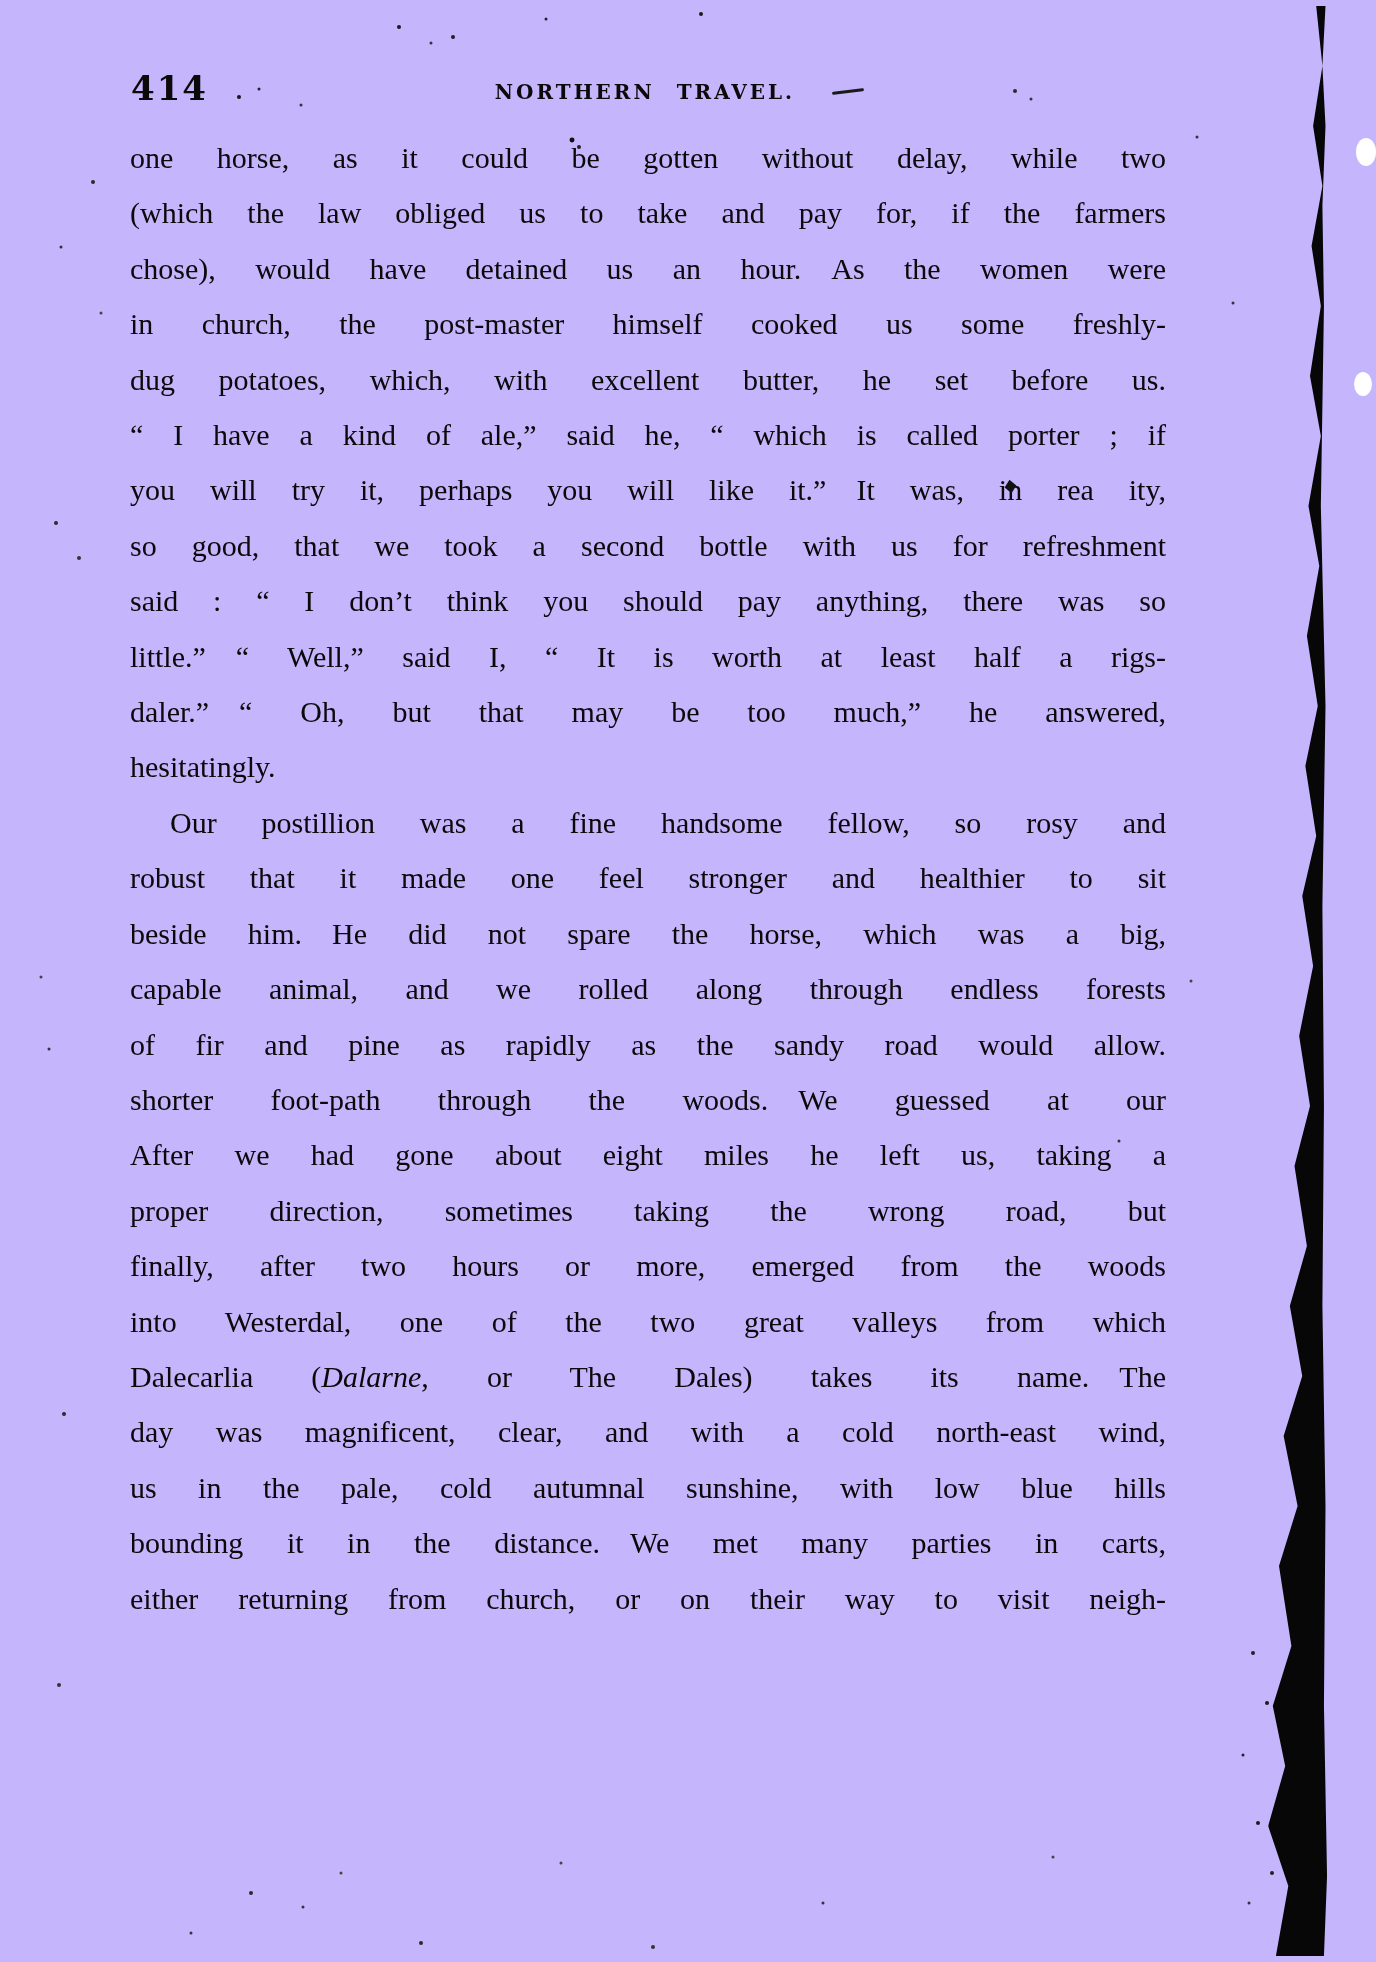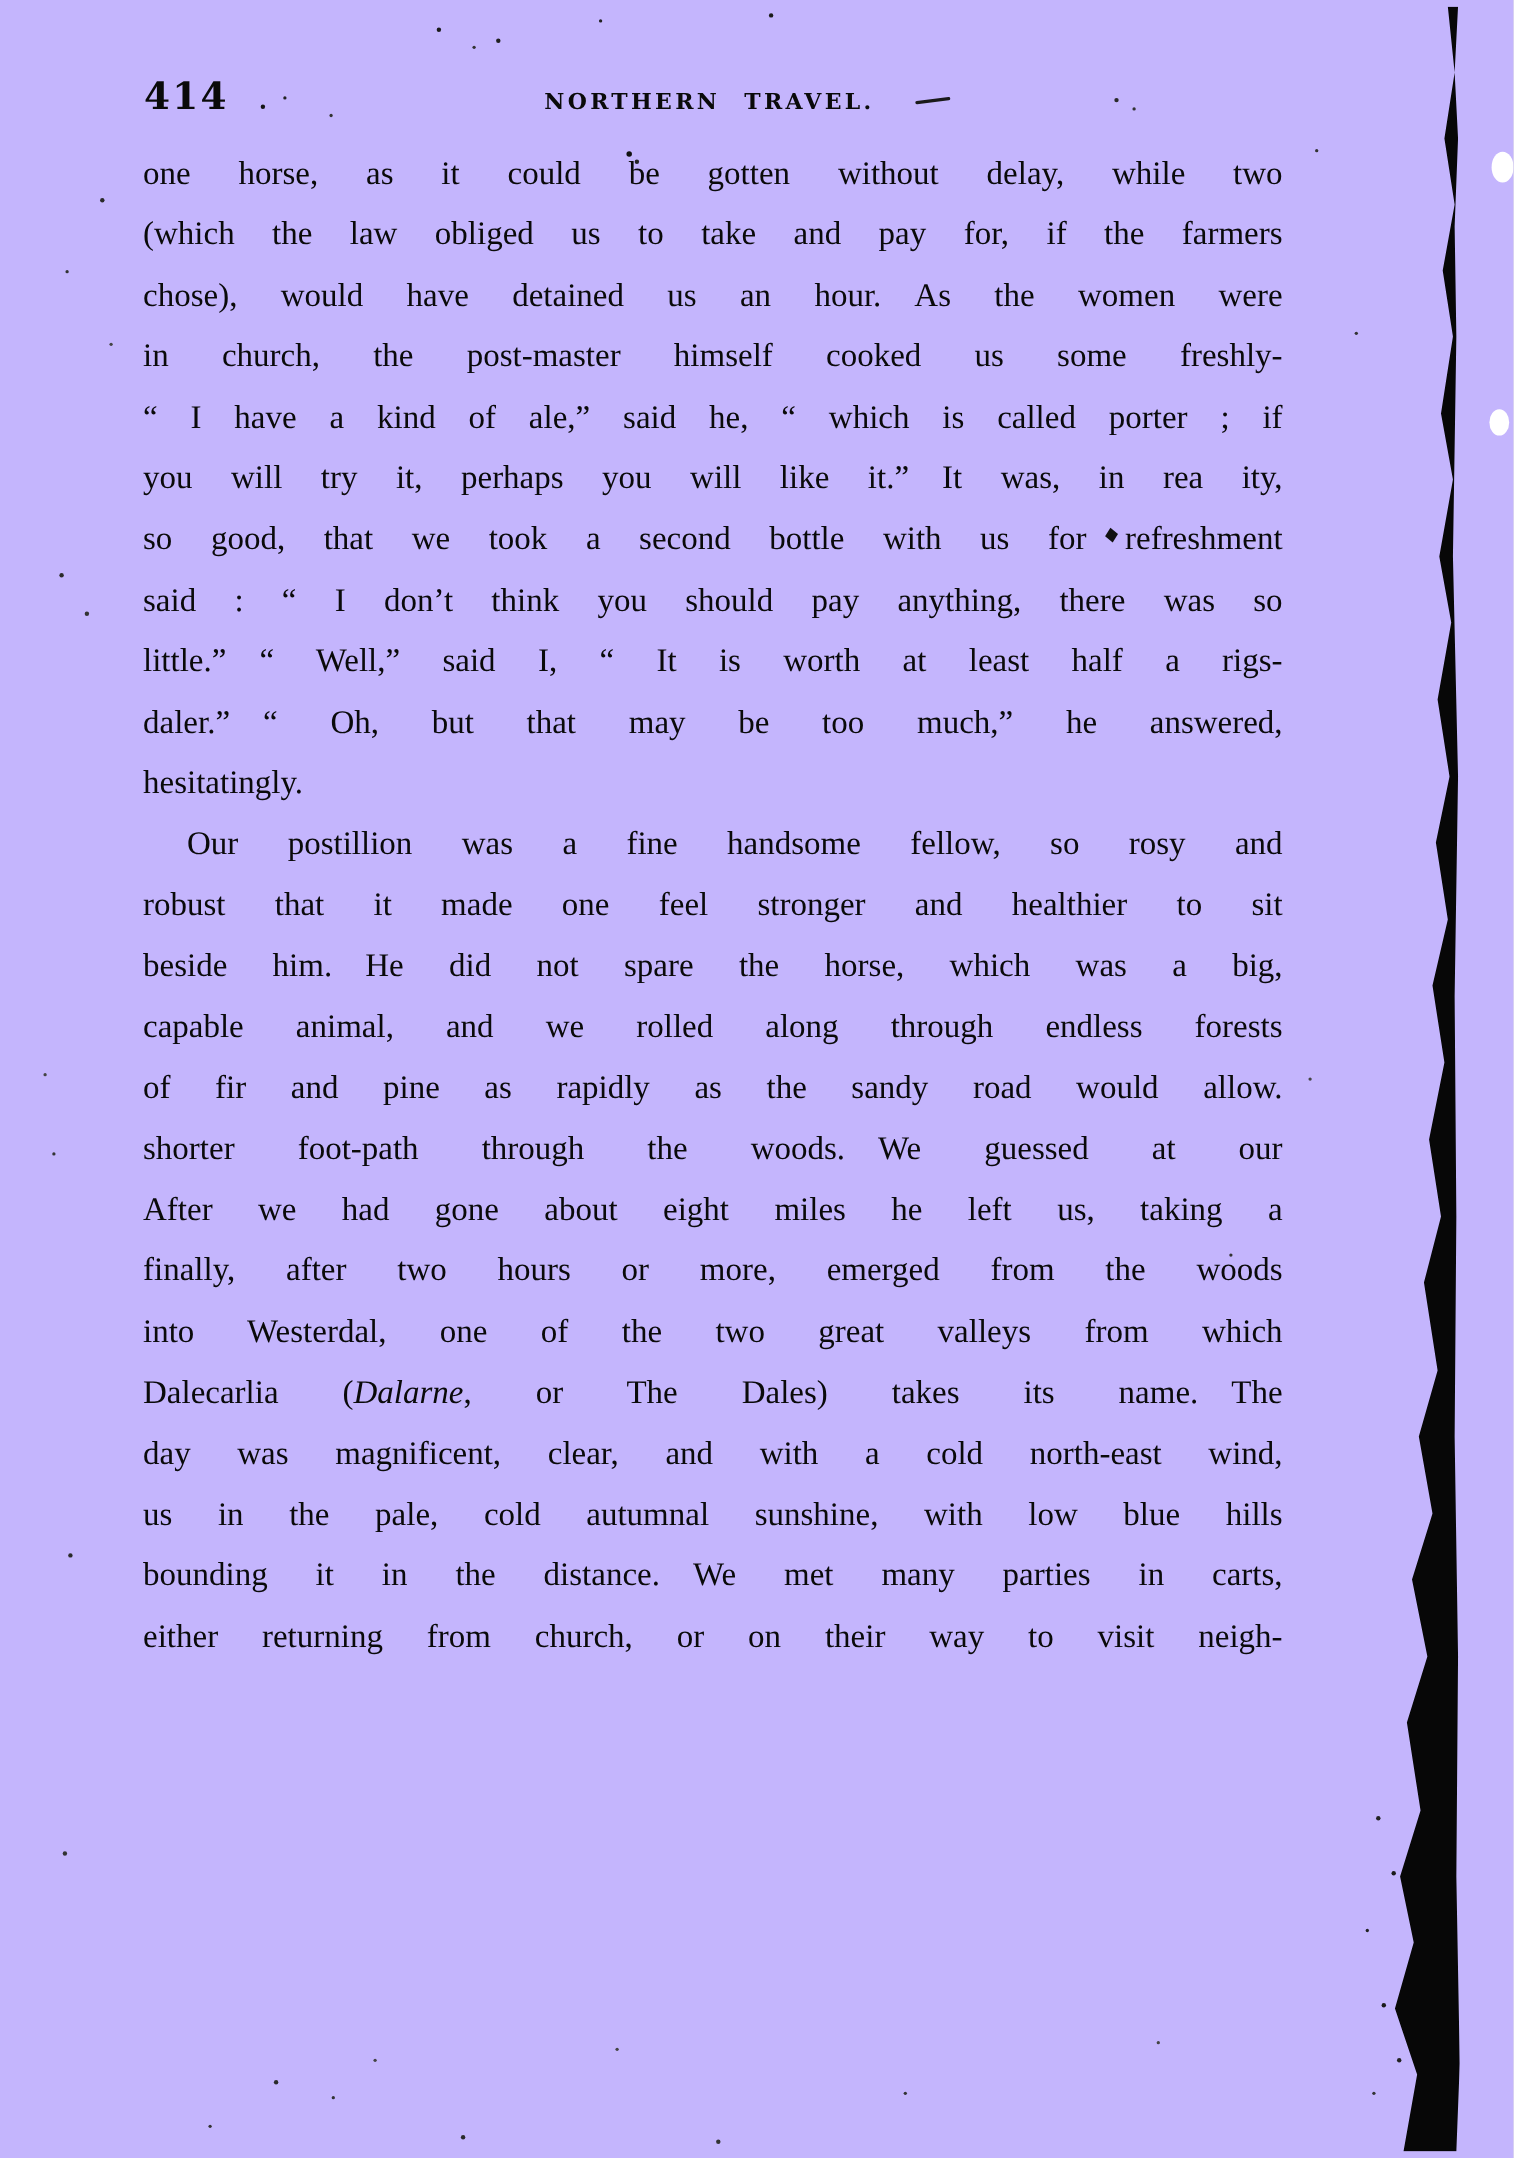--- a/index.html
+++ b/index.html
@@ -92,36 +92,38 @@
   <div class="page-number">414</div>
 
   <div class="running-head">NORTHERN TRAVEL.</div>
 
   <div class="text-body">
       <div>
         <div class="line"><span>one horse, as it could be gotten without delay, while two</span></div>
         <div class="line"><span>(which the law obliged us to take and pay for, if the farmers</span></div>
         <div class="line"><span>chose), would have detained us an hour. As the women were</span></div>
         <div class="line"><span>in church, the post-master himself cooked us some freshly-</span></div>
+        <div class="line"><span>dug potatoes, which, with excellent butter, he set before us.</span></div>
         <div class="line"><span>“ I have a kind of ale,” said he, “ which is called porter ; if</span></div>
         <div class="line"><span>you will try it, perhaps you will like it.” It was, in rea ity,</span></div>
         <div class="line"><span>so good, that we took a second bottle with us for refreshment</span></div>
         <div class="line"><span>said : “ I don’t think you should pay anything, there was so</span></div>
         <div class="line"><span>little.” “ Well,” said I, “ It is worth at least half a rigs-</span></div>
         <div class="line"><span>daler.” “ Oh, but that may be too much,” he answered,</span></div>
         <div class="line short"><span>hesitatingly.</span></div>
       </div>
       <div>
         <div class="line indent"><span>Our postillion was a fine handsome fellow, so rosy and</span></div>
         <div class="line"><span>robust that it made one feel stronger and healthier to sit</span></div>
         <div class="line"><span>beside him. He did not spare the horse, which was a big,</span></div>
         <div class="line"><span>capable animal, and we rolled along through endless forests</span></div>
         <div class="line"><span>of fir and pine as rapidly as the sandy road would allow.</span></div>
         <div class="line"><span>shorter foot-path through the woods. We guessed at our</span></div>
         <div class="line"><span>After we had gone about eight miles he left us, taking a</span></div>
+        <div class="line"><span>proper direction, sometimes taking the wrong road, but</span></div>
         <div class="line"><span>finally, after two hours or more, emerged from the woods</span></div>
         <div class="line"><span>into Westerdal, one of the two great valleys from which</span></div>
         <div class="line"><span>Dalecarlia (</span><i>Dalarne</i><span>, or The Dales) takes its name. The</span></div>
         <div class="line"><span>day was magnificent, clear, and with a cold north-east wind,</span></div>
         <div class="line"><span>us in the pale, cold autumnal sunshine, with low blue hills</span></div>
         <div class="line"><span>bounding it in the distance. We met many parties in carts,</span></div>
         <div class="line"><span>either returning from church, or on their way to visit neigh-</span></div>
       </div>
     </div>
 

